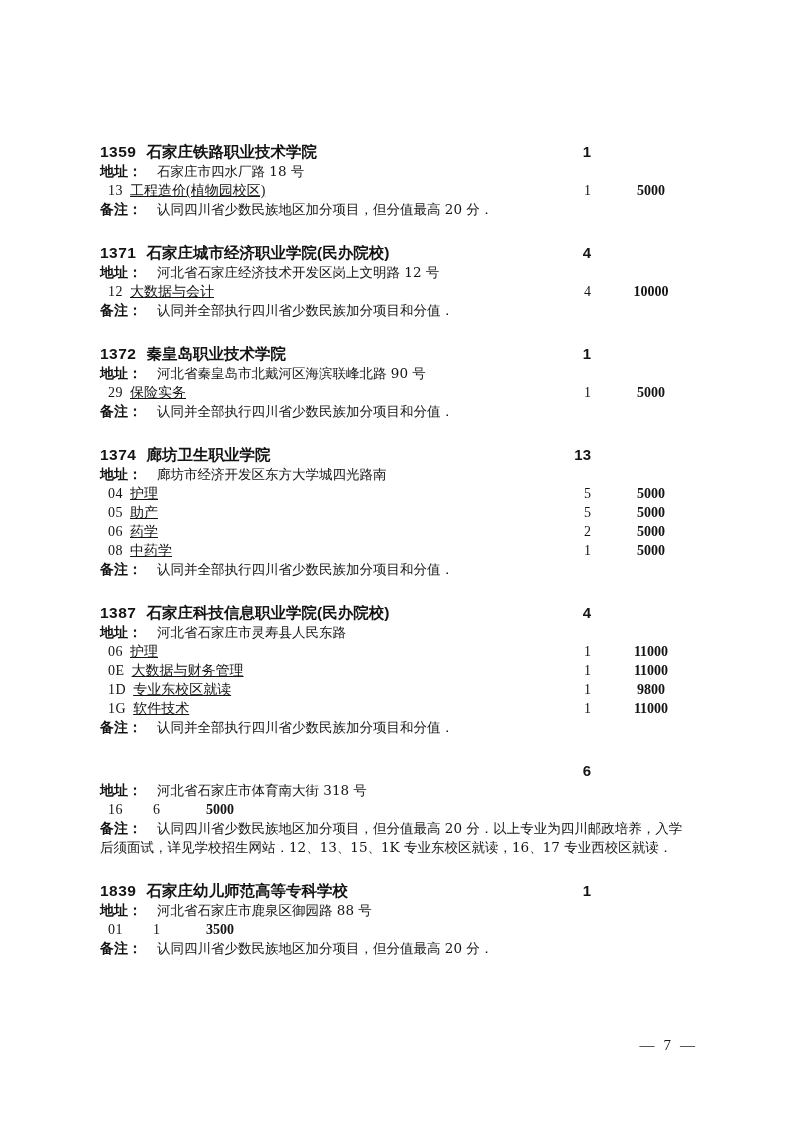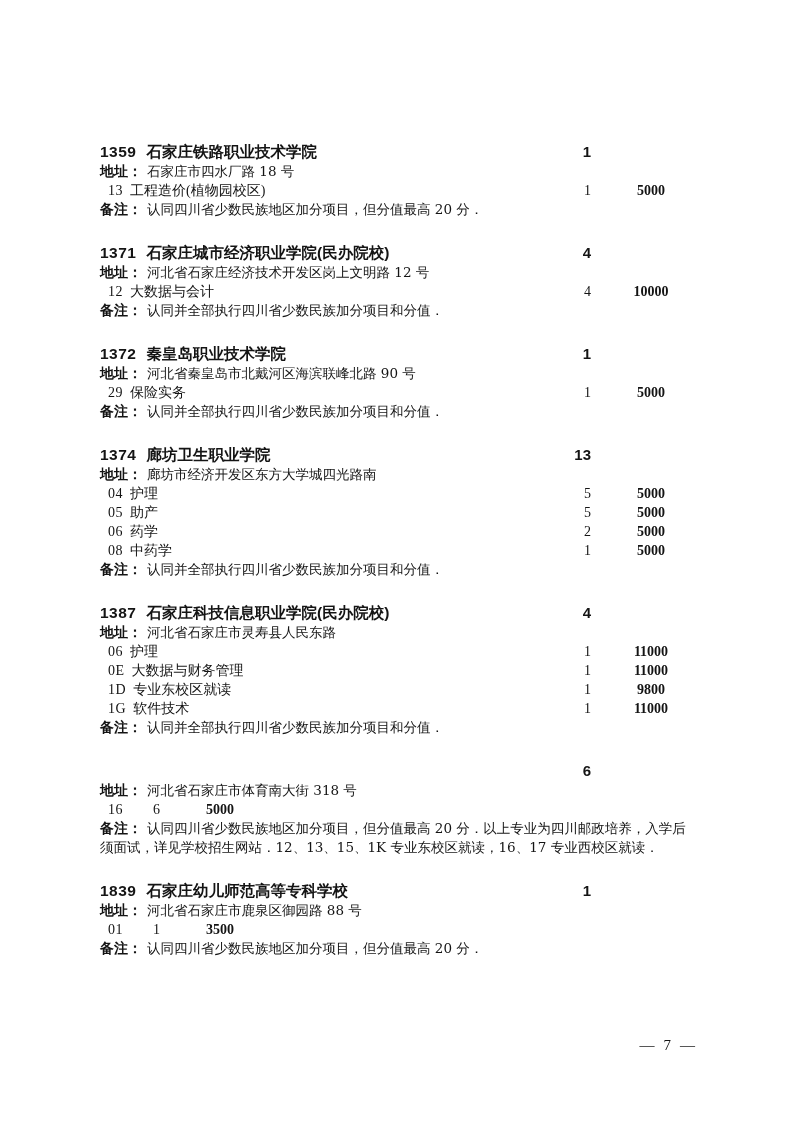--- a/index.html
+++ b/index.html
@@ -54,31 +54,31 @@
   }
 
   .addr-row, .note-row {
     font-family: "DejaVu Serif", serif;
     font-size: 13.5px;
   }
   .label {
     font-family: "Liberation Sans", sans-serif;
     font-weight: bold;
     font-size: 14px;
-    margin-right: 5px;
+    margin-right: 15px;
   }
 
   .major-row {
     display: flex;
     align-items: flex-end;
     padding-left: 8px;
     font-family: "Liberation Serif", serif;
   }
   .mcode { white-space: nowrap; margin-right: 7px; letter-spacing: 0.5px; }
-  .mname { flex: 1 1 auto; min-width: 0; }
+  .mname { flex: 1 1 auto; min-width: 0; text-decoration: underline; }
 
   .footer {
     position: absolute;
     top: 1037px;
     right: 99px;
     font-family: "Liberation Serif", serif;
     font-size: 15px;
     white-space: nowrap;
   }
   .footer .page-num { margin: 0 9px; }

